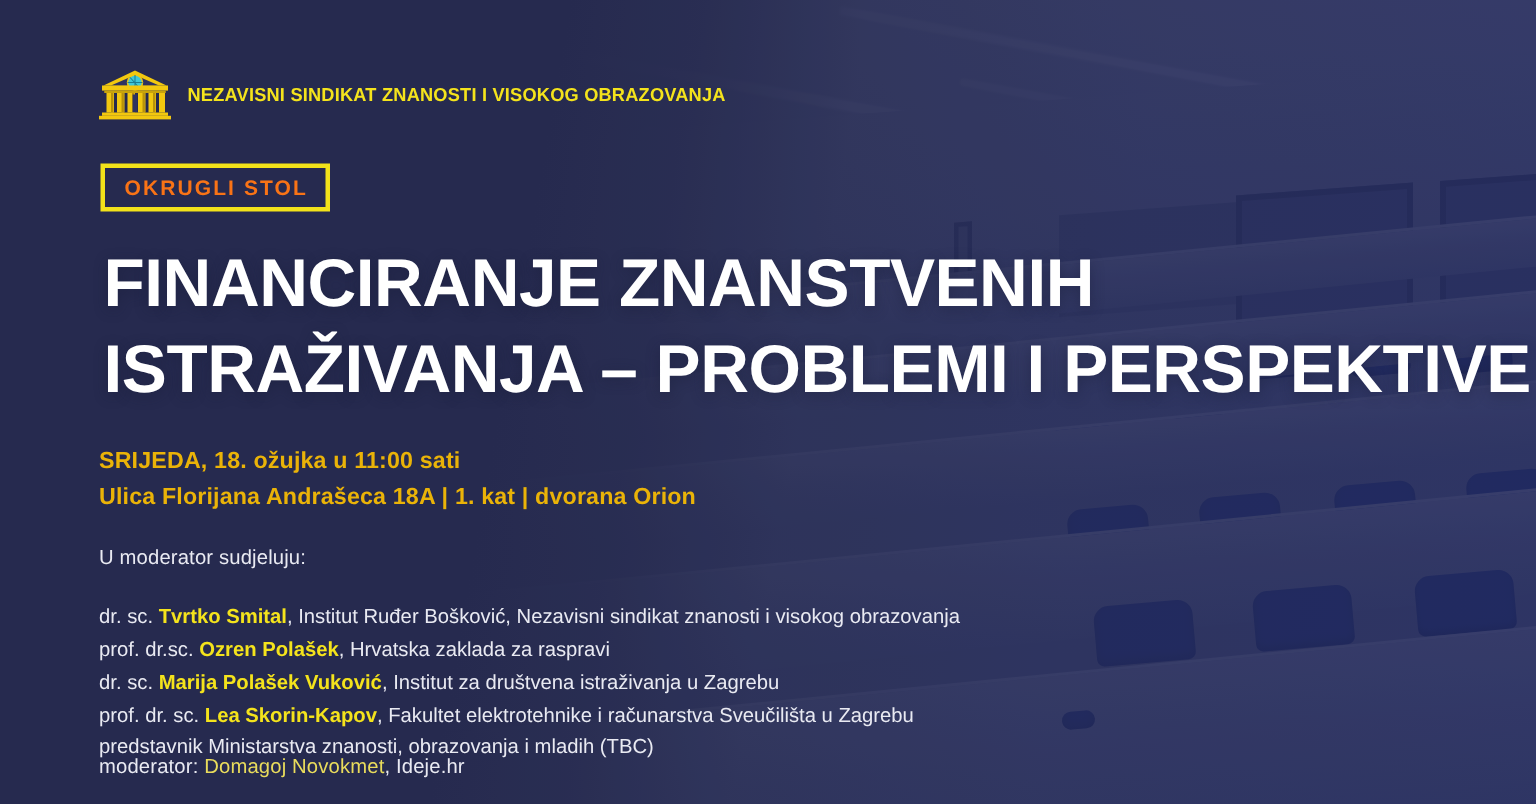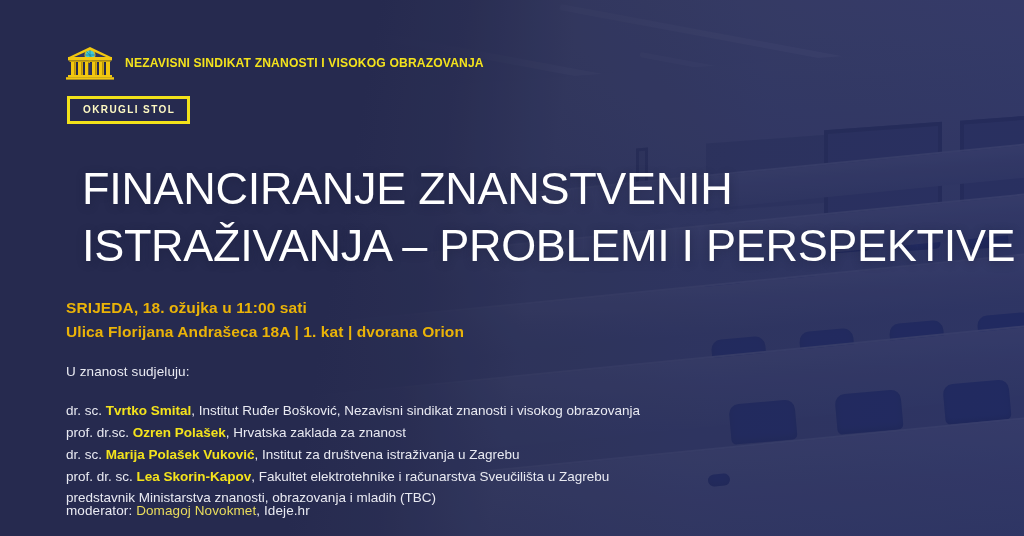--- a/index.html
+++ b/index.html
@@ -124,34 +124,34 @@
     color:#F4E31C;
     font-size:12.5px;
     font-weight:bold;
     letter-spacing:.15px;
     white-space:nowrap;
     transform:scaleX(.97);
     transform-origin:left center;
   }
 
   .badge {
-    position:absolute; left:67px; top:96px;
+    position:absolute; left:67px; top:109px;
     border:3px solid #F2E21A;
-    color:#fef9c3;
-    font-size:10px;
+    color:#f97316;
+    font-size:14px;
     font-weight:bold;
     letter-spacing:1.4px;
     padding:6px 12px 6px 13px;
     line-height:1;
   }
 
   .title {
-    position:absolute; left:82px; top:160px;
+    position:absolute; left:69px; top:160px;
     color:#ffffff;
-    font-weight:normal;
+    font-weight:bold;
     font-size:45px;
     line-height:1.27;
     letter-spacing:-.3px;
     text-shadow:0 2px 9px rgba(25,28,55,.45);
   }
   .title span { display:block; white-space:nowrap; }
 
   .when {
     position:absolute; left:66px; top:296px;
     color:#eab308;
@@ -288,25 +288,25 @@
     <div class="title">
       <span>FINANCIRANJE ZNANSTVENIH</span>
       <span>ISTRAŽIVANJA – PROBLEMI I PERSPEKTIVE</span>
     </div>
 
     <div class="when">
       <span>SRIJEDA, 18. ožujka u 11:00 sati</span>
       <span>Ulica Florijana Andrašeca 18A | 1. kat | dvorana Orion</span>
     </div>
 
-    <div class="intro">U znanost sudjeluju:</div>
+    <div class="intro">U moderator sudjeluju:</div>
 
     <div class="people" id="people-list">
         <div><span>dr. sc. </span><b>Tvrtko Smital</b><span>, Institut Ruđer Bošković, Nezavisni sindikat znanosti i visokog obrazovanja</span></div>
-        <div><span>prof. dr.sc. </span><b>Ozren Polašek</b><span>, Hrvatska zaklada za znanost</span></div>
+        <div><span>prof. dr.sc. </span><b>Ozren Polašek</b><span>, Hrvatska zaklada za raspravi</span></div>
         <div><span>dr. sc. </span><b>Marija Polašek Vuković</b><span>, Institut za društvena istraživanja u Zagrebu</span></div>
         <div><span>prof. dr. sc. </span><b>Lea Skorin-Kapov</b><span>, Fakultet elektrotehnike i računarstva Sveučilišta u Zagrebu</span></div>
         <div><span>predstavnik Ministarstva znanosti, obrazovanja i mladih (TBC)</span></div>
       </div>
 
     <div class="moderator">
       <span>moderator: </span><span class="hl">Domagoj Novokmet</span><span>, Ideje.hr</span>
     </div>
 
   </div>

